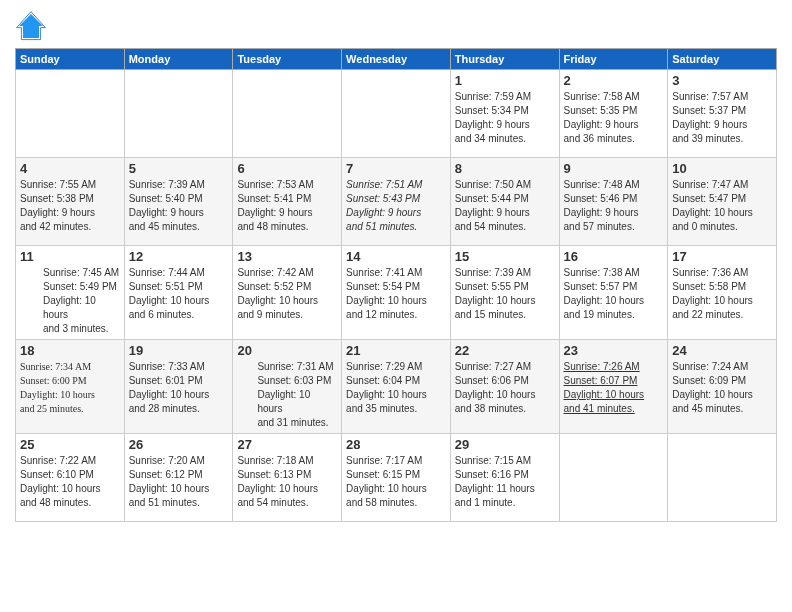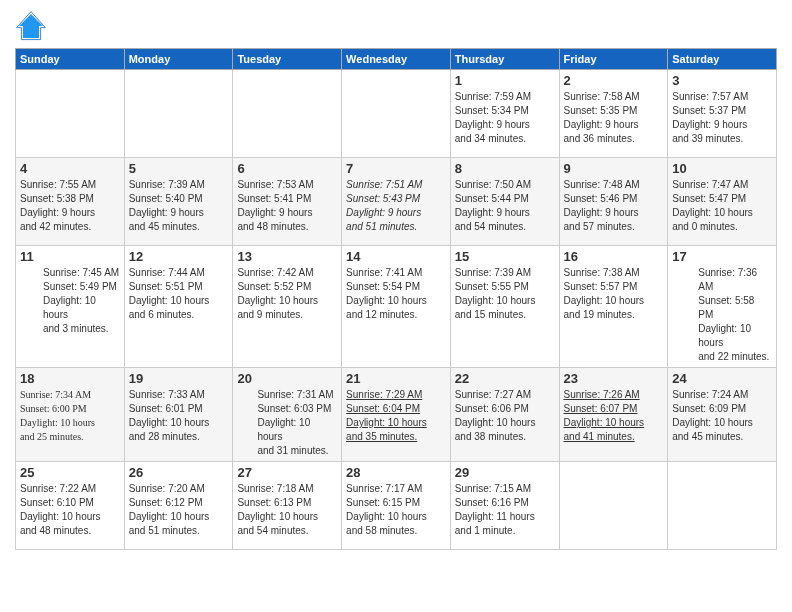--- a/index.html
+++ b/index.html
@@ -249,21 +249,21 @@
           </td>
           <td>
             <span class="day-number">16</span>
             <div class="day-info" style="white-space: pre-line;">Sunrise: 7:38 AM
 Sunset: 5:57 PM
 Daylight: 10 hours
 and 19 minutes.</div>
           </td>
           <td>
             <span class="day-number">17</span>
-            <div class="day-info" style="white-space: pre-line; margin-left: 26px;">Sunrise: 7:36 AM
+            <div class="day-info" style="white-space: pre-line;">Sunrise: 7:36 AM
 Sunset: 5:58 PM
 Daylight: 10 hours
 and 22 minutes.</div>
           </td>
         </tr>
         <tr>
           <td>
             <span class="day-number">18</span>
             <div class="day-info" style="white-space: pre-line; font-family: Liberation Serif, serif;">Sunrise: 7:34 AM
 Sunset: 6:00 PM
@@ -279,21 +279,21 @@
           </td>
           <td>
             <span class="day-number">20</span>
             <div class="day-info" style="white-space: pre-line; margin-left: 20px;">Sunrise: 7:31 AM
 Sunset: 6:03 PM
 Daylight: 10 hours
 and 31 minutes.</div>
           </td>
           <td>
             <span class="day-number">21</span>
-            <div class="day-info" style="white-space: pre-line; text-decoration: underline;">Sunrise: 7:29 AM
+            <div class="day-info" style="white-space: pre-line;">Sunrise: 7:29 AM
 Sunset: 6:04 PM
 Daylight: 10 hours
 and 35 minutes.</div>
           </td>
           <td>
             <span class="day-number">22</span>
             <div class="day-info" style="white-space: pre-line;">Sunrise: 7:27 AM
 Sunset: 6:06 PM
 Daylight: 10 hours
 and 38 minutes.</div>

